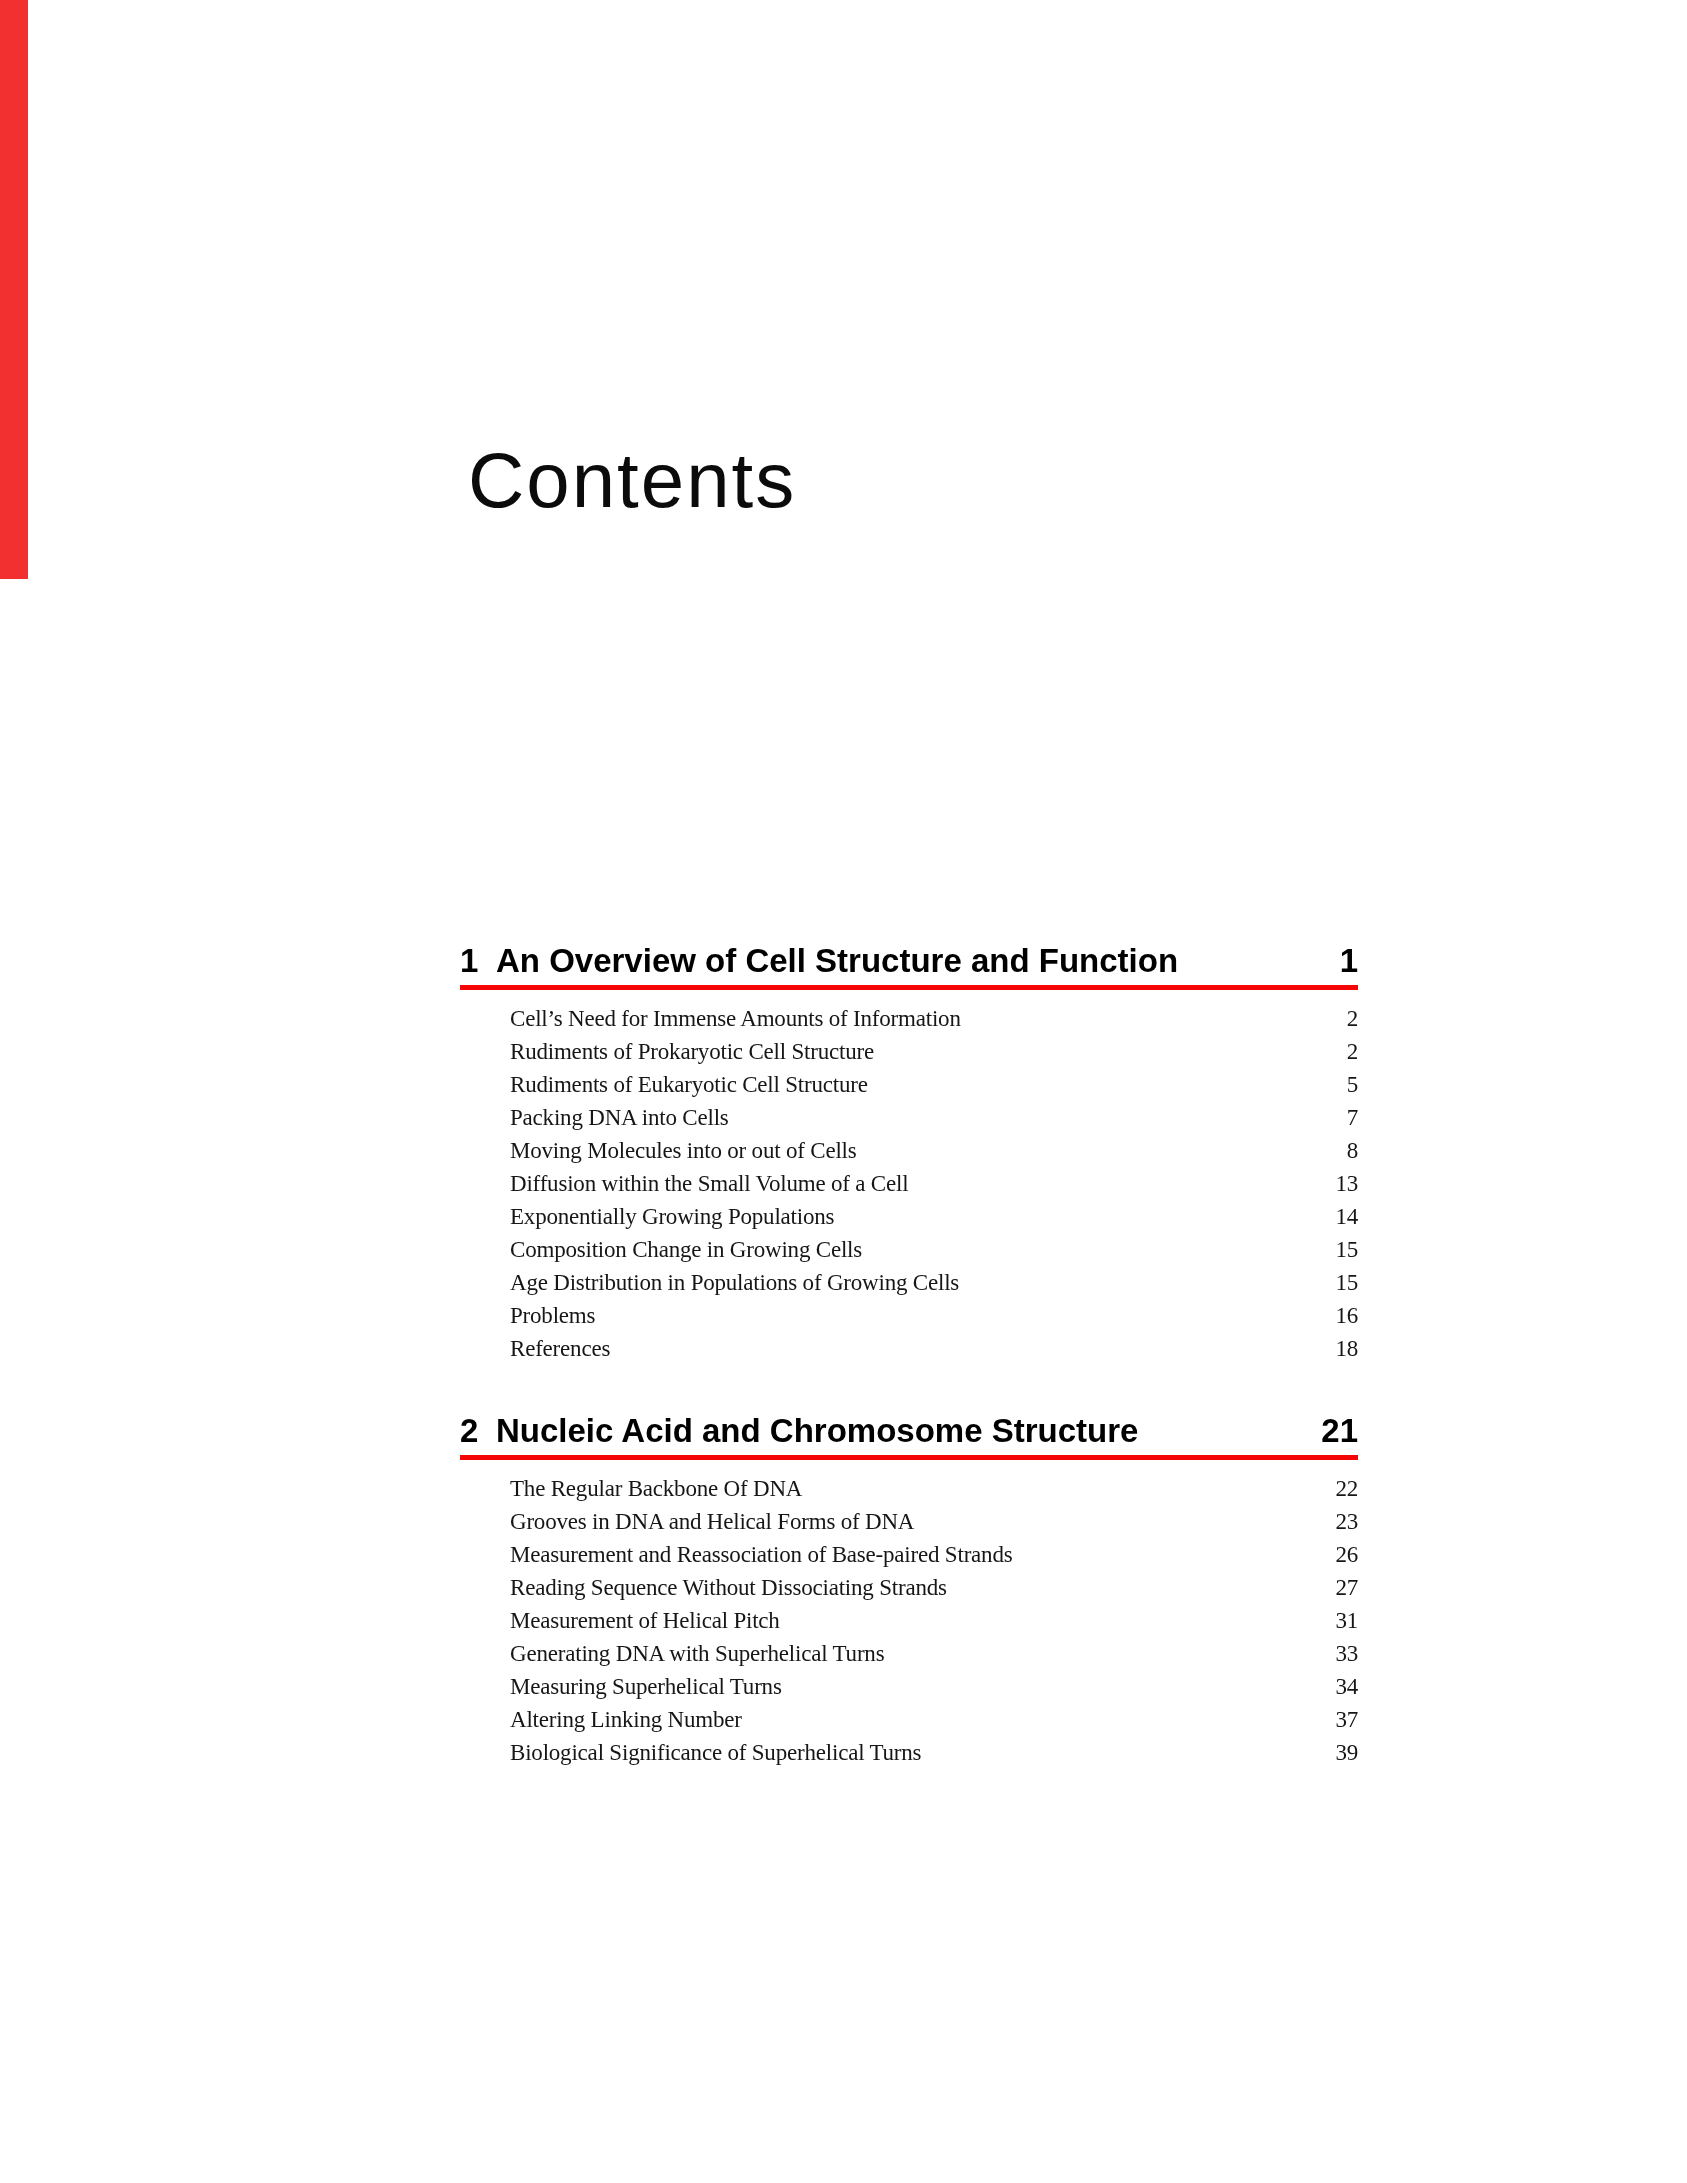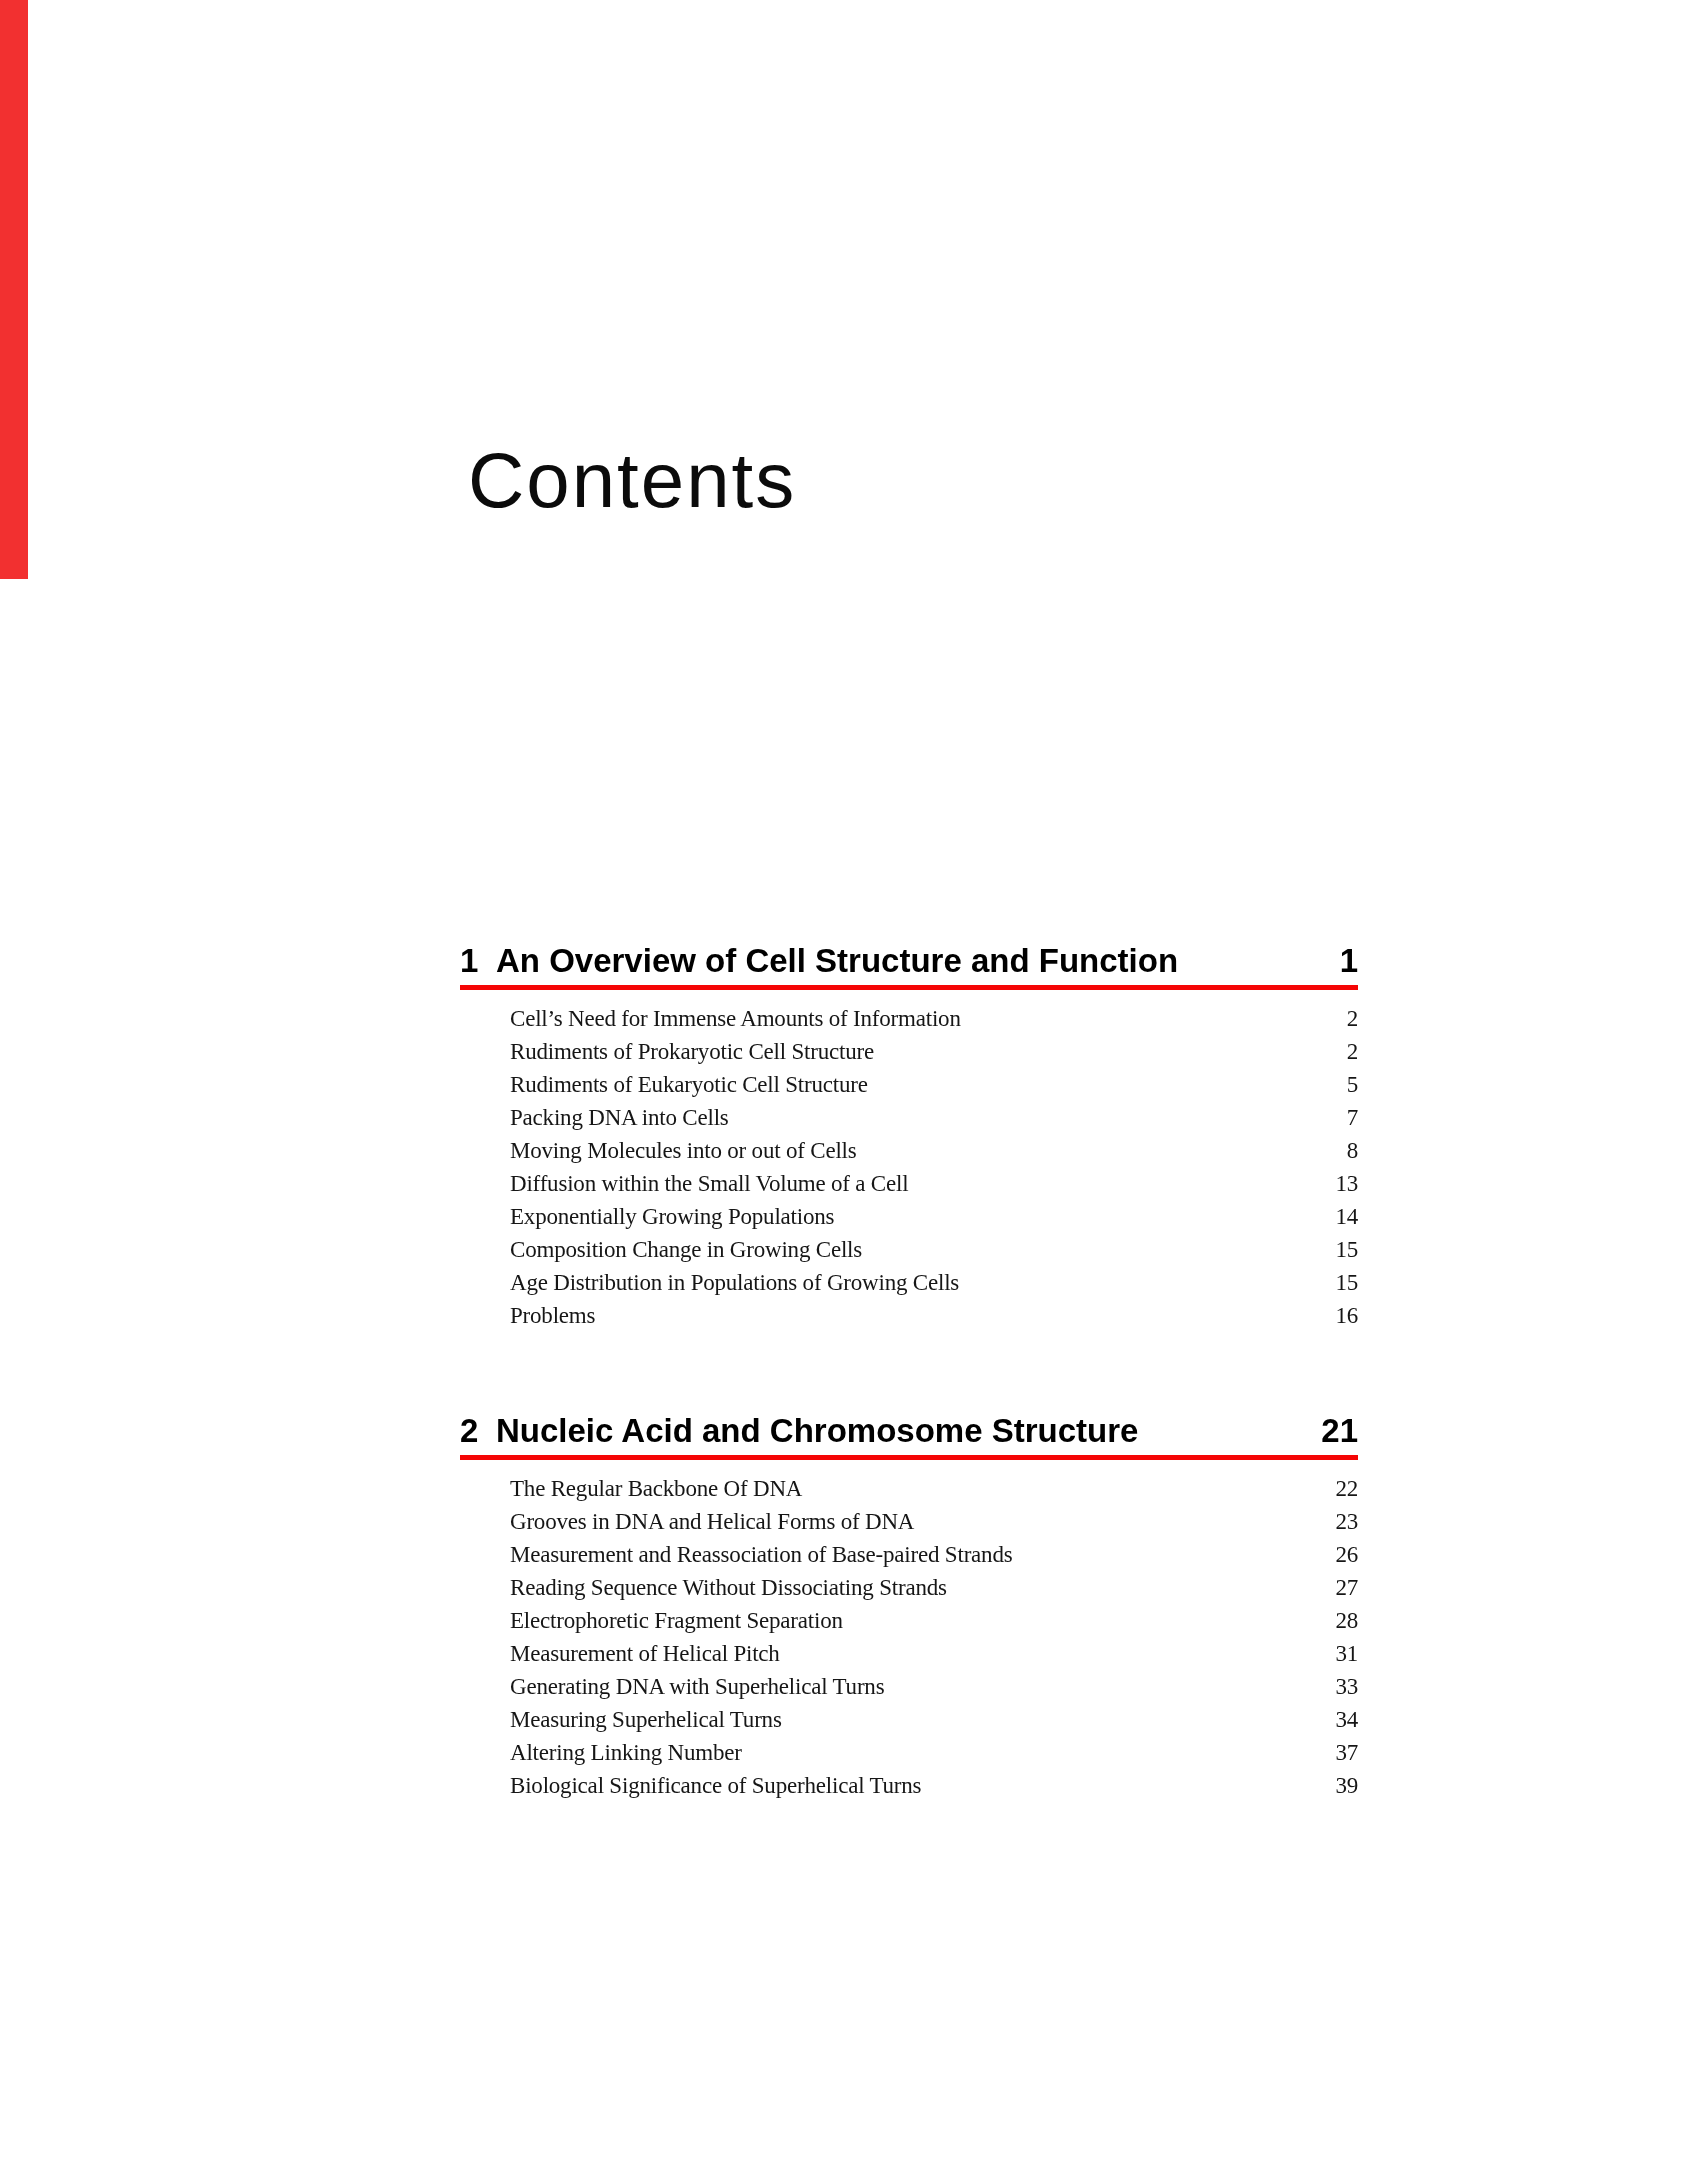--- a/index.html
+++ b/index.html
@@ -98,20 +98,24 @@
           <span class="entry-page">15</span>
         </li>
         <li>
           <span class="entry-label">Age Distribution in Populations of Growing Cells</span>
           <span class="entry-page">15</span>
         </li>
         <li>
           <span class="entry-label">Problems</span>
           <span class="entry-page">16</span>
         </li>
+        <li>
+          <span class="entry-label">References</span>
+          <span class="entry-page">18</span>
+        </li>
       </ul>
     </section>
 
     <section class="chapter ch2">
       <header class="ch-head">
         <span class="ch-num">2</span>
         <span class="ch-title">Nucleic Acid and Chromosome Structure</span>
         <span class="ch-page">21</span>
       </header>
       <div class="rule"></div>
@@ -124,24 +128,20 @@
           <span class="entry-label">Grooves in DNA and Helical Forms of DNA</span>
           <span class="entry-page">23</span>
         </li>
         <li>
           <span class="entry-label">Measurement and Reassociation of Base-paired Strands</span>
           <span class="entry-page">26</span>
         </li>
         <li>
           <span class="entry-label">Reading Sequence Without Dissociating Strands</span>
           <span class="entry-page">27</span>
-        </li>
-        <li>
-          <span class="entry-label">Electrophoretic Fragment Separation</span>
-          <span class="entry-page">28</span>
         </li>
         <li>
           <span class="entry-label">Measurement of Helical Pitch</span>
           <span class="entry-page">31</span>
         </li>
         <li>
           <span class="entry-label">Generating DNA with Superhelical Turns</span>
           <span class="entry-page">33</span>
         </li>
         <li>

